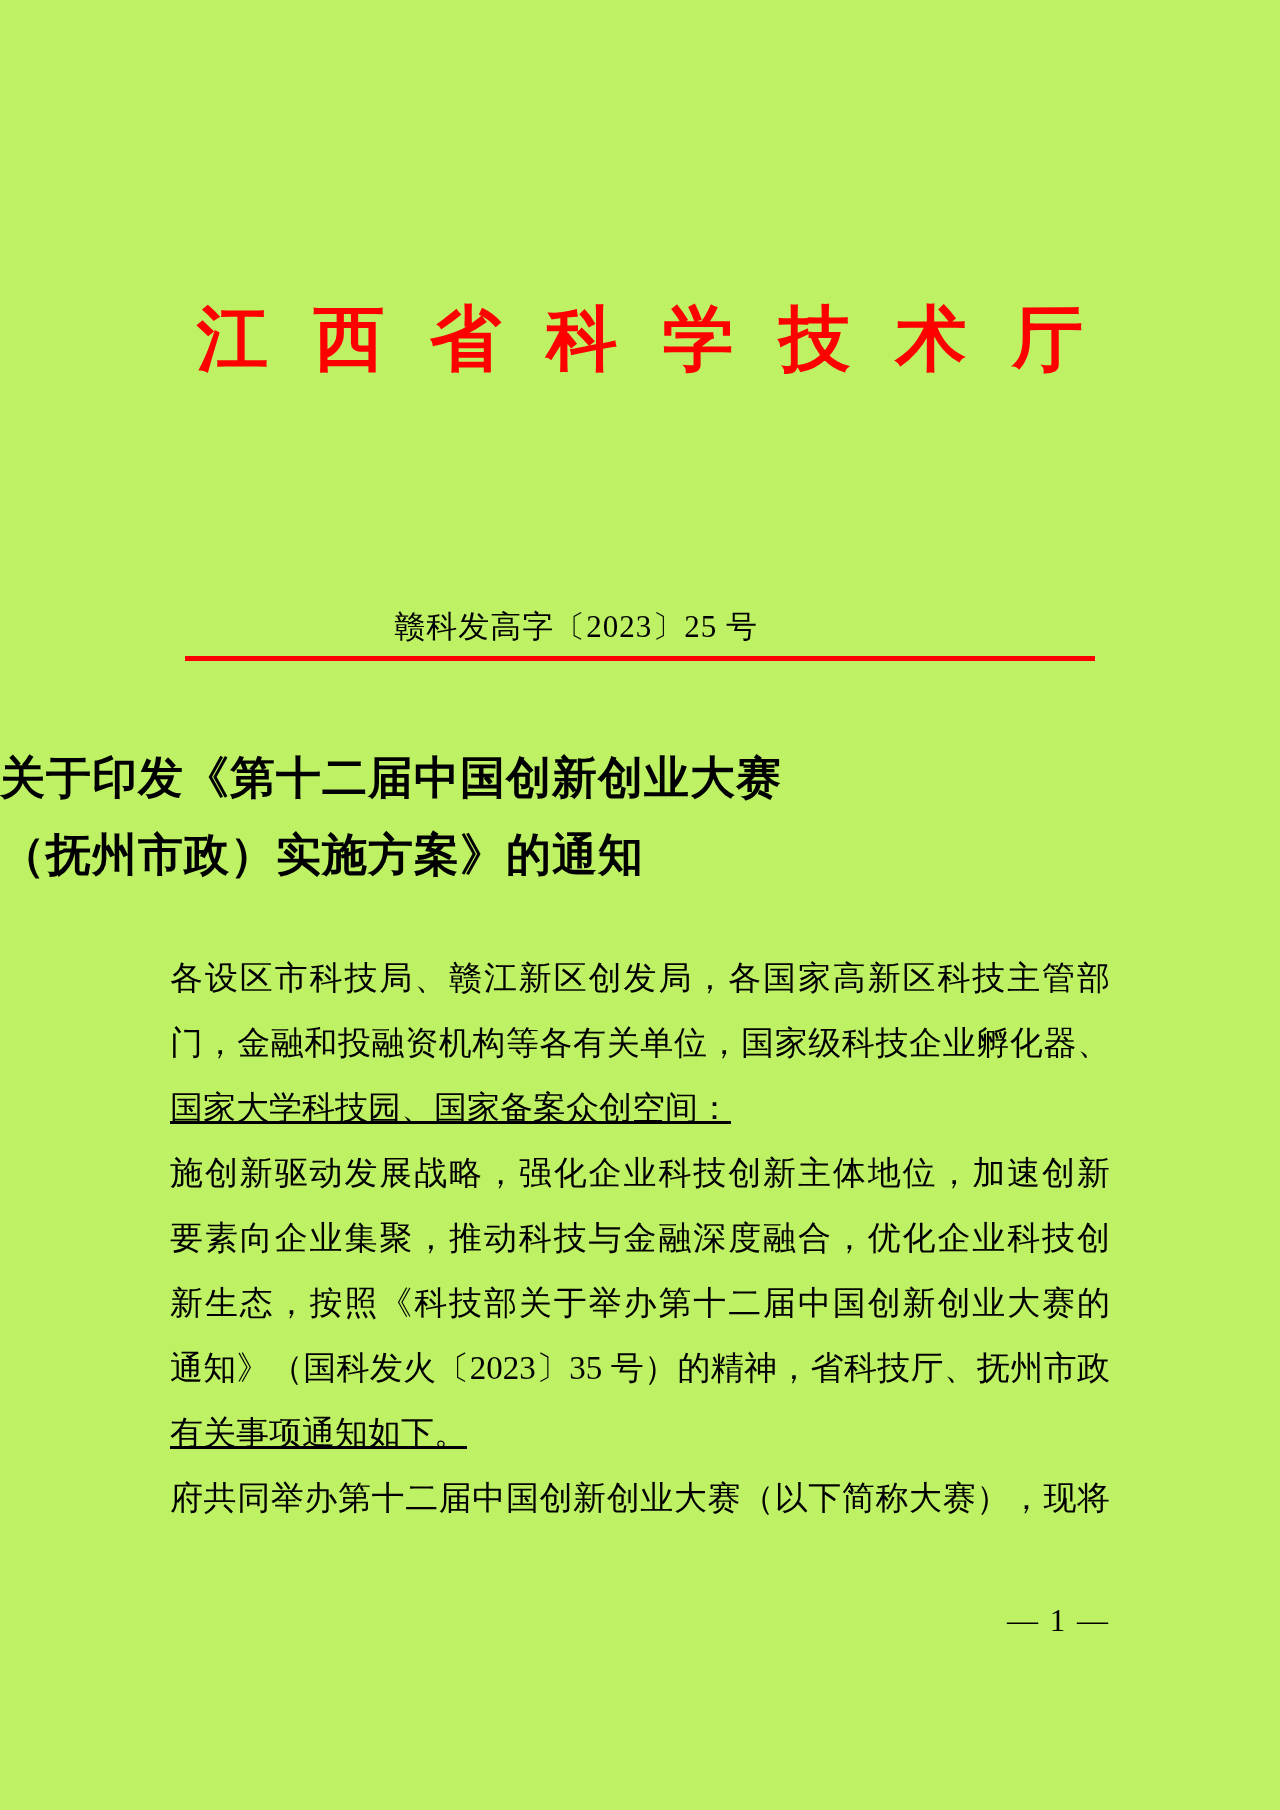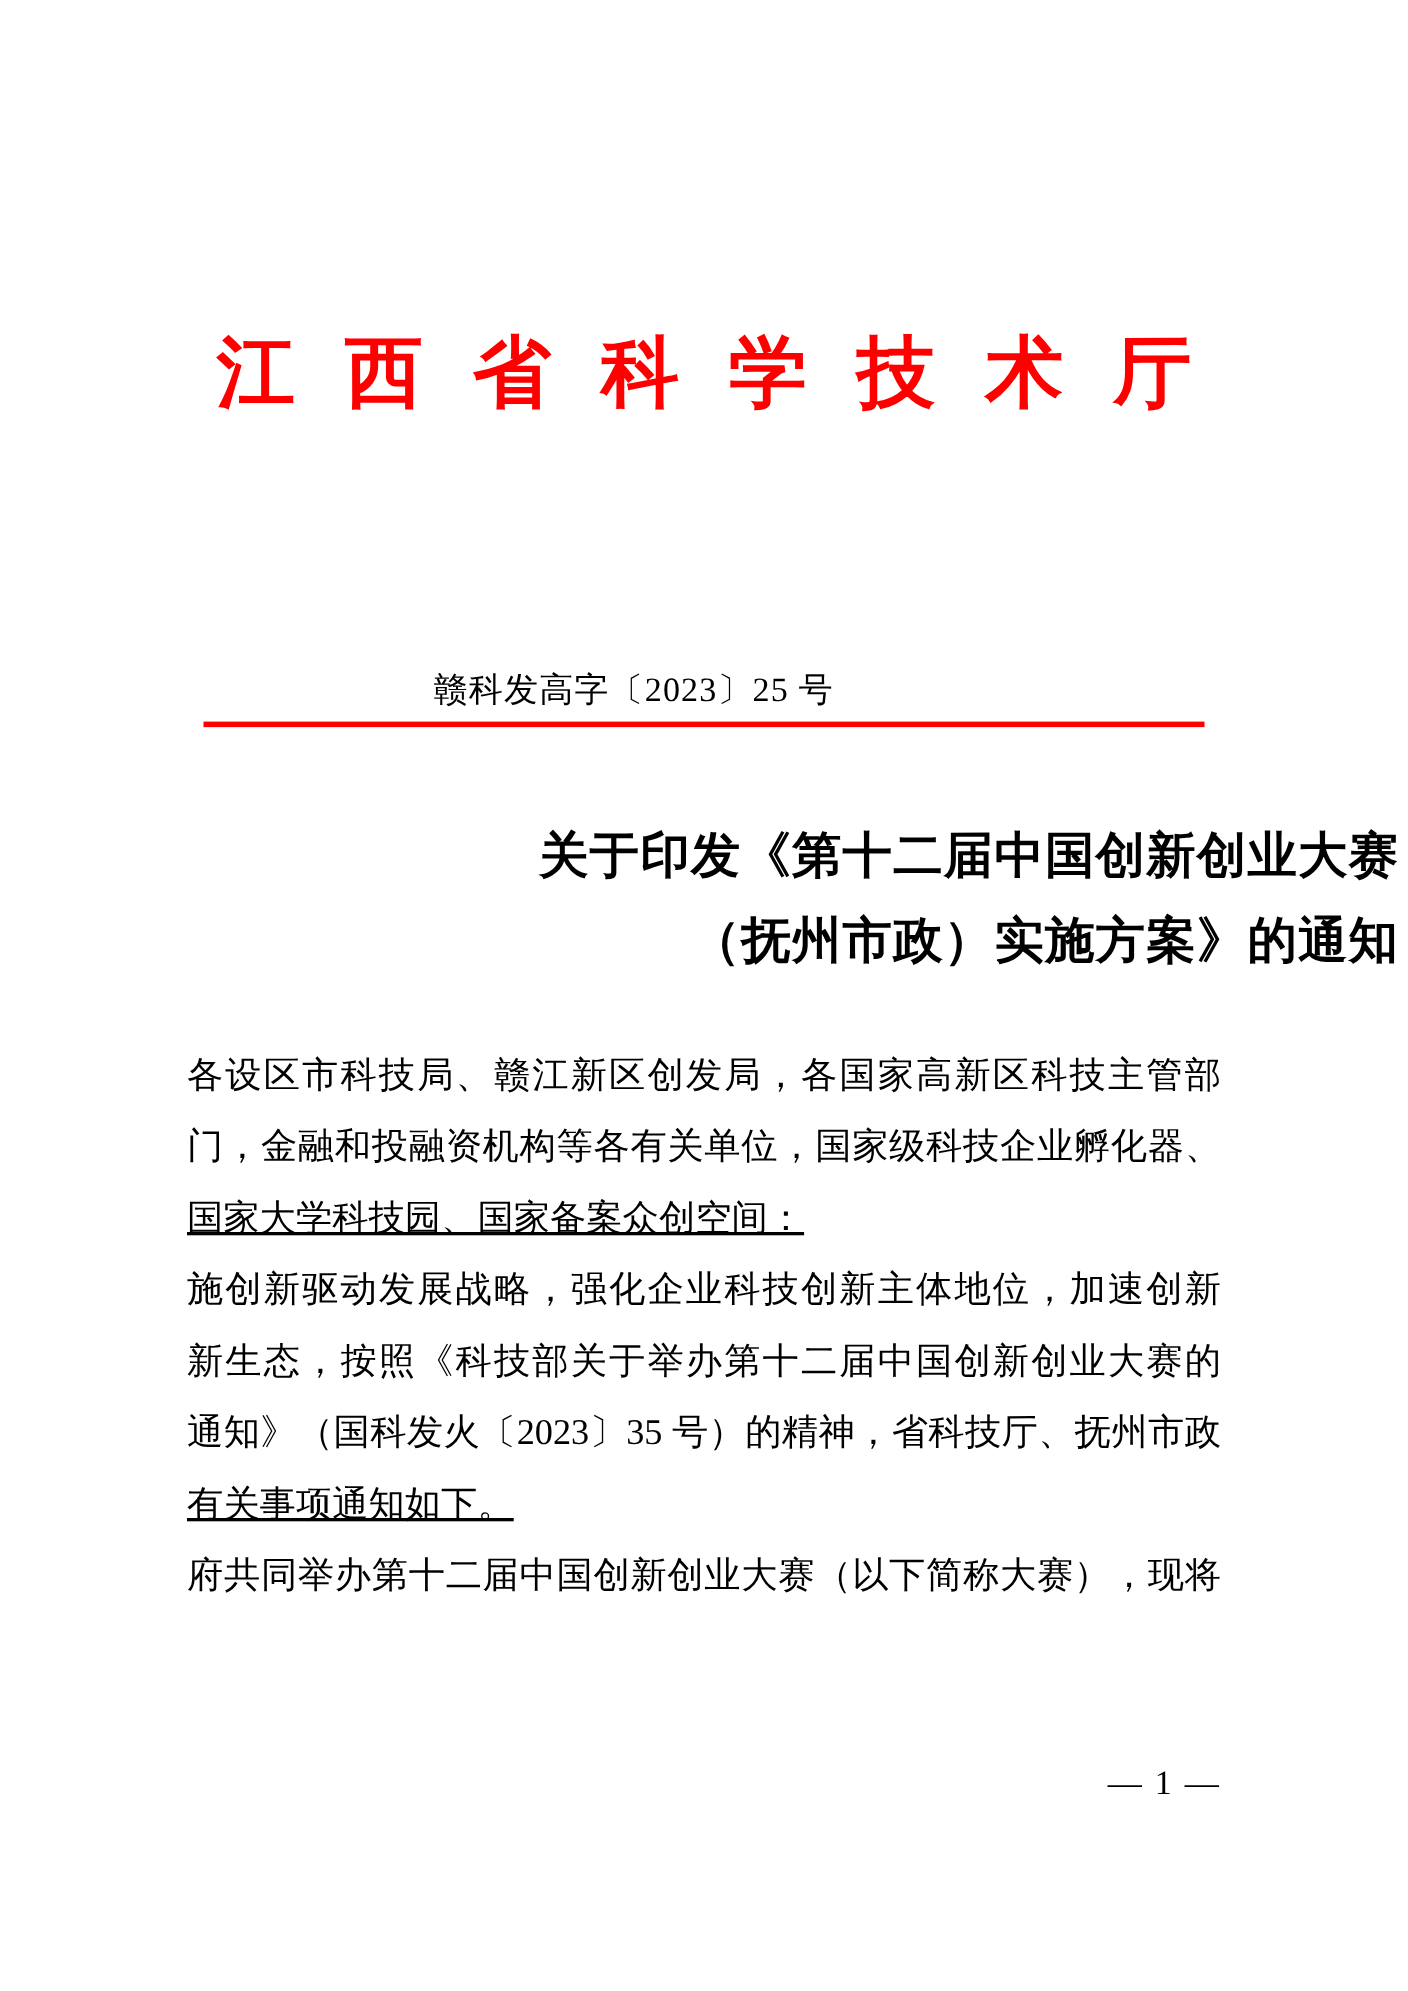--- a/index.html
+++ b/index.html
@@ -1,20 +1,20 @@
 <!DOCTYPE html>
 <html><head>
 <meta charset="utf-8">
 <style>
   html,body{margin:0;padding:0;background:#e8e8e8;}
   .page{
     position:relative;
     width:1280px;height:1810px;
     margin:0 auto;
-    background:#ffffff;
+    background:#bef264;
     font-family:"Liberation Serif","DejaVu Serif",serif;
     color:#000;
     overflow:hidden;
   }
   .agency-header{
     position:absolute;
     top:292px;left:0;width:1280px;
     text-align:center;
     font-size:71px;
     font-weight:bold;
@@ -32,21 +32,21 @@
   }
   .red-line{
     position:absolute;
     top:656px;left:185px;
     width:910px;height:5px;
     background:#fe0000;
   }
   .notice-title{
     position:absolute;
     top:740px;left:0;width:1272px;
-    text-align:right;
+    text-align:left;
     font-weight:bold;
     font-size:45px;
     line-height:77px;
     letter-spacing:1px;
   }
   .body-text{
     position:absolute;
     top:946px;left:170px;
     width:940px;
     font-size:33px;
@@ -87,20 +87,21 @@
   <div class="notice-title">
     <div>关于印发《第十二届中国创新创业大赛</div>
     <div>（抚州市政）实施方案》的通知</div>
   </div>
 
   <div class="body-text">
     <div class="line">各设区市科技局、赣江新区创发局，各国家高新区科技主管部</div>
     <div class="line">门，金融和投融资机构等各有关单位，国家级科技企业孵化器、</div>
     <div class="line end">国家大学科技园、国家备案众创空间：</div>
     <div class="line">施创新驱动发展战略，强化企业科技创新主体地位，加速创新</div>
+    <div class="line">要素向企业集聚，推动科技与金融深度融合，优化企业科技创</div>
     <div class="line">新生态，按照《科技部关于举办第十二届中国创新创业大赛的</div>
     <div class="line">通知》（国科发火〔2023〕35 号）的精神，省科技厅、抚州市政</div>
     <div class="line end">有关事项通知如下。</div>
     <div class="line">府共同举办第十二届中国创新创业大赛（以下简称大赛），现将</div>
   </div>
 
   <div class="page-number">— 1 —</div>
 
 </div>
 

